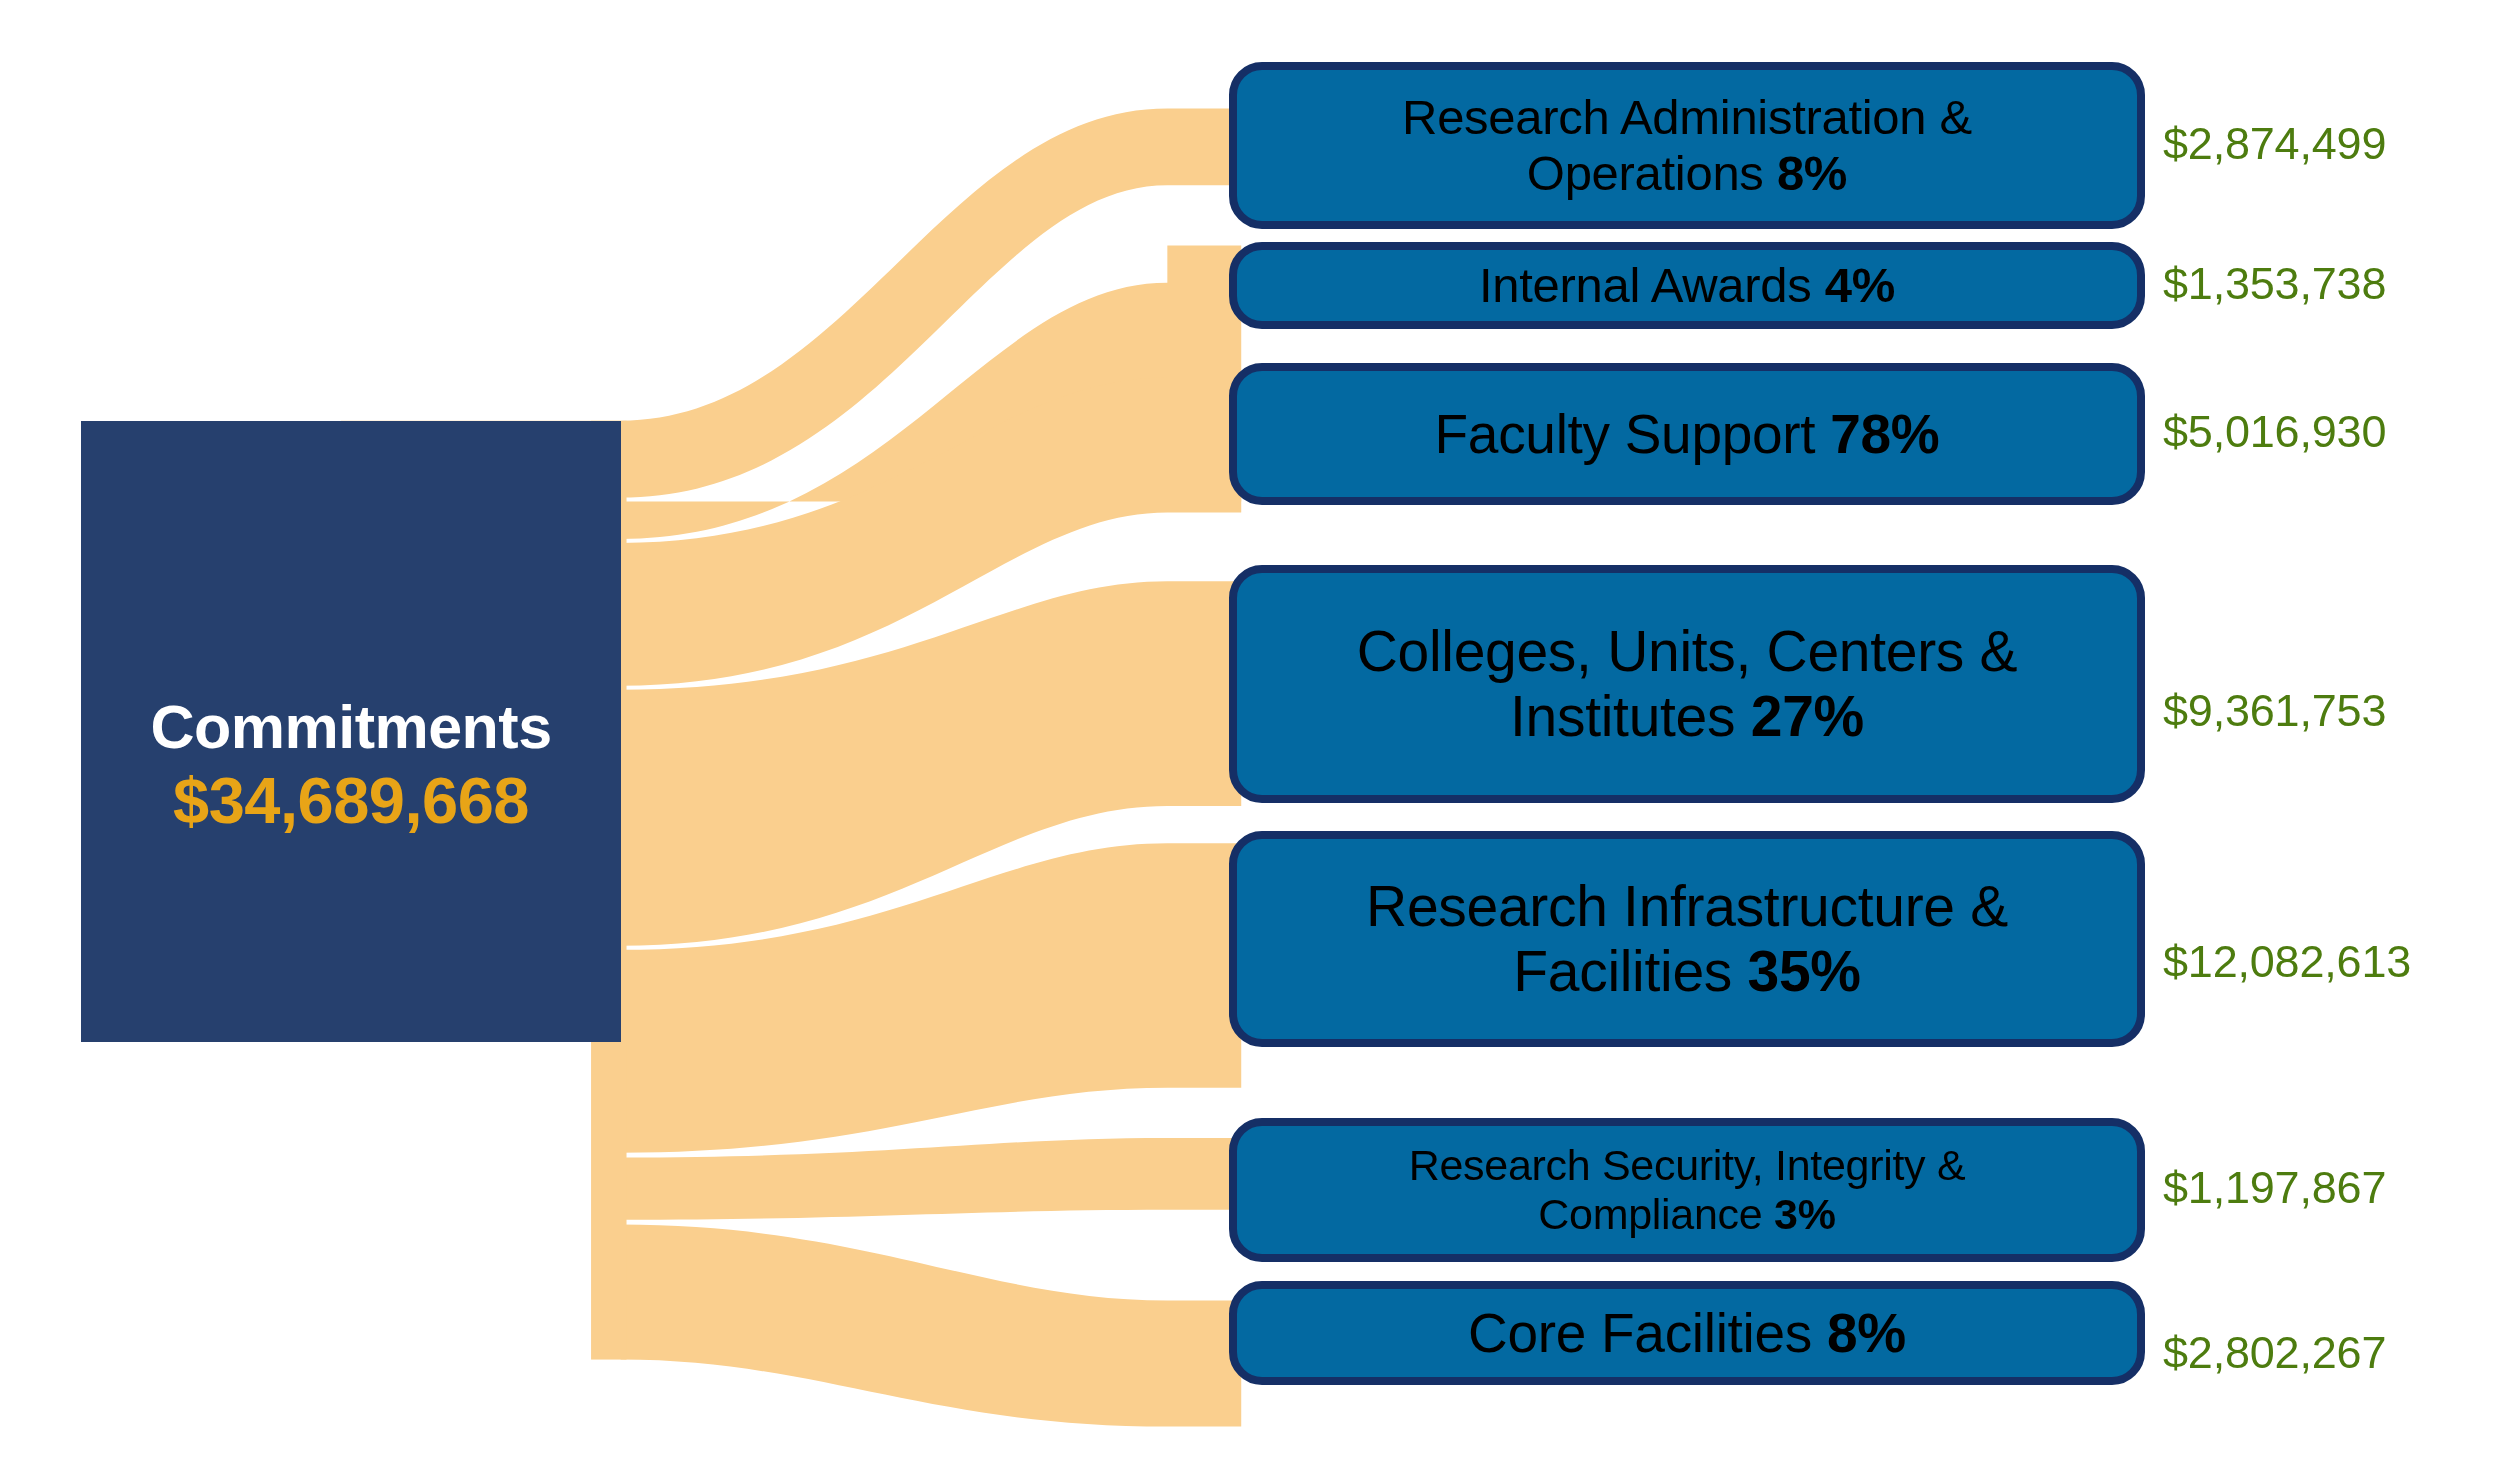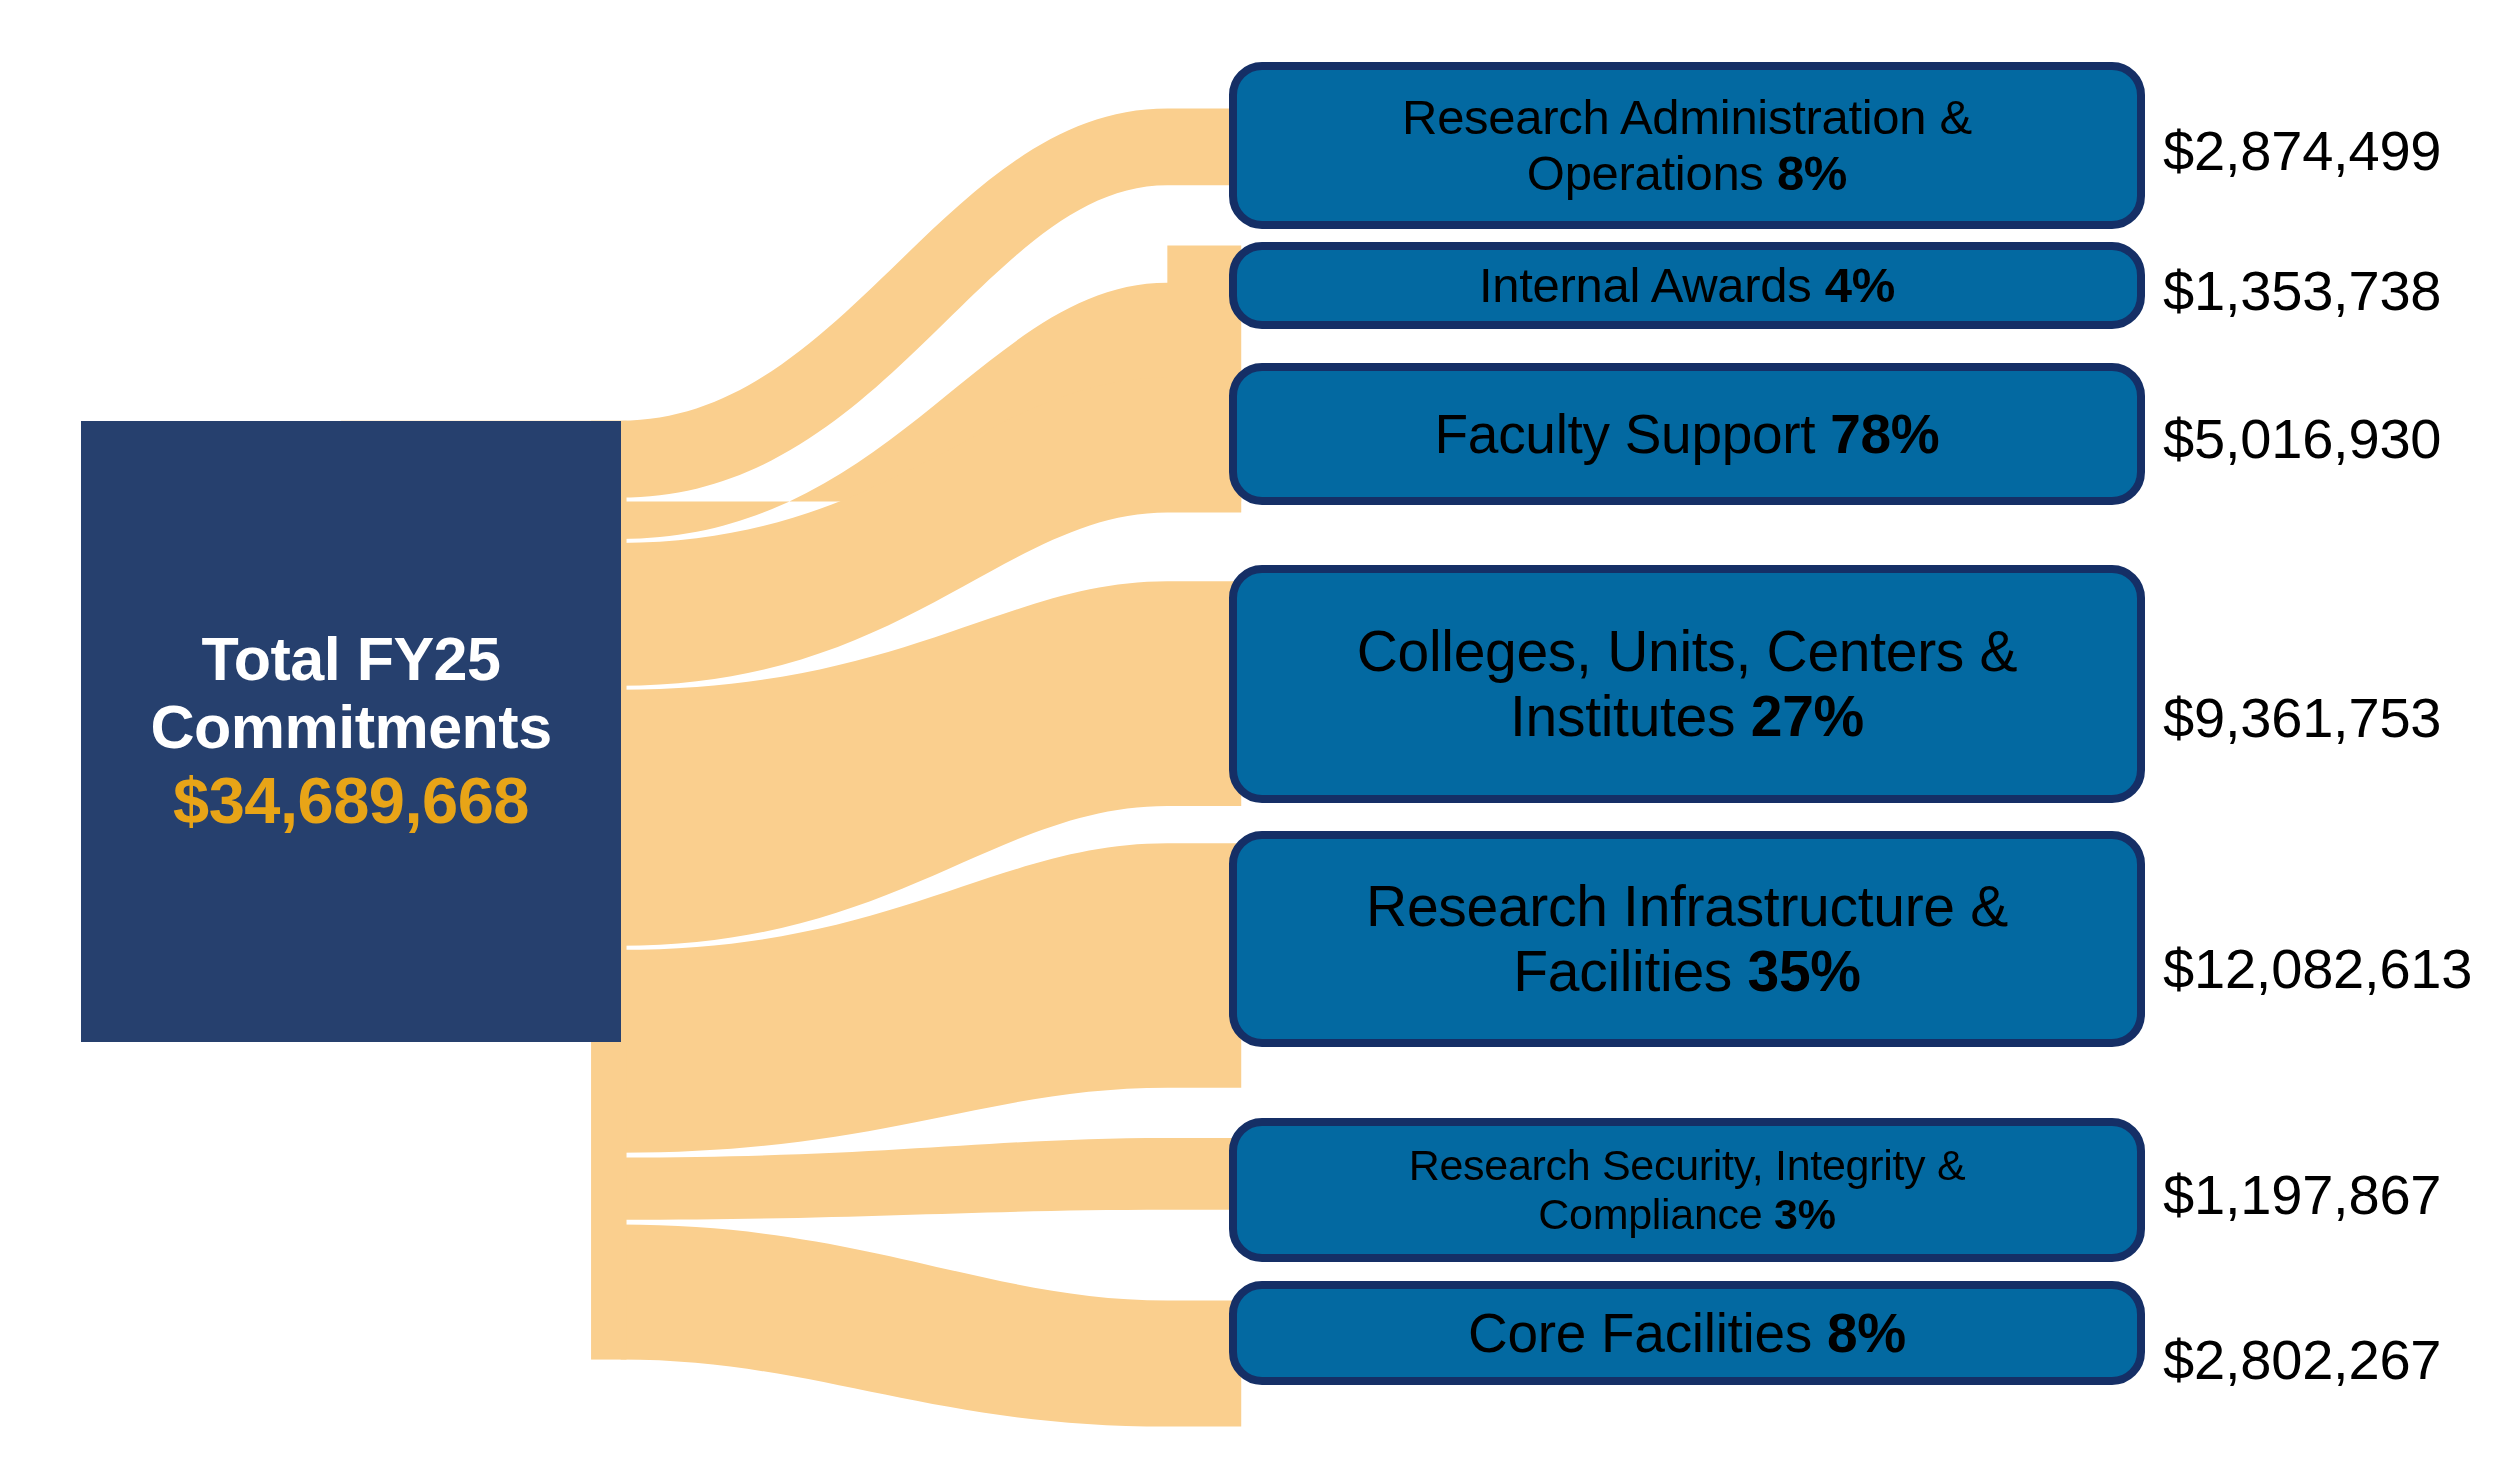--- a/index.html
+++ b/index.html
@@ -64,22 +64,22 @@
     line-height:1.14;
     font-weight:400;
     letter-spacing:-0.3px;
   }
   .dest-label b{font-weight:bold;}
 
   
   .value-label{
     position:absolute;
     left:2163px;
-    color:#000000;
-    font-size:56px;
+    color:#4d7c0f;
+    font-size:45px;
     font-weight:400;
     white-space:nowrap;
     z-index:6;
     letter-spacing:-0.2px;
   }
 </style>
 </head>
 <body>
 
 <div id="stage">
@@ -101,21 +101,21 @@
       <path d="M 630,1175 C 900,1175 1005,1155 1185,1155 L 1260,1155 L 1260,1228 L 1185,1228 C 980,1228 880,1238 630,1238 Z"></path>
 
       <path d="M 630,1243 C 880,1243 1000,1320 1185,1320 L 1260,1320 L 1260,1448 L 1185,1448 C 940,1448 830,1380 630,1380 Z"></path>
 
       <rect x="600" y="427" width="36" height="953"></rect>
     </g>
   </svg>
 
   <div id="source-node">
     <div class="src-title">
-      <span>Total FY25</span><br>
+      <br>
       <span>Commitments</span>
     </div>
     <div class="src-amount">$34,689,668</div>
   </div>
 
   <div id="dest-container">
       <div class="dest-node" style="top: 62px; height: 167px;">
         <div class="dest-label" style="font-size: 49px;"><span>Research Administration  &amp;</span><br><span>Operations</span> <b>8%</b></div>
       </div>
       <div class="dest-node" style="top: 242px; height: 87px;">

